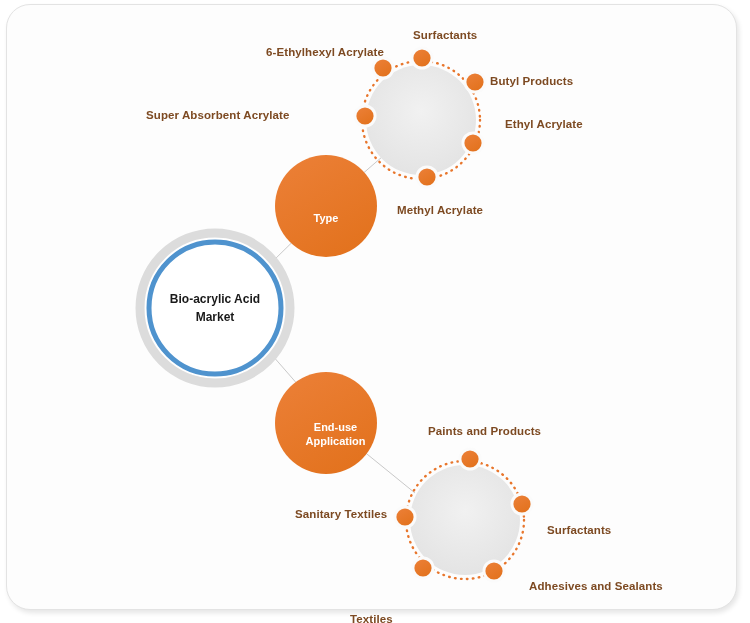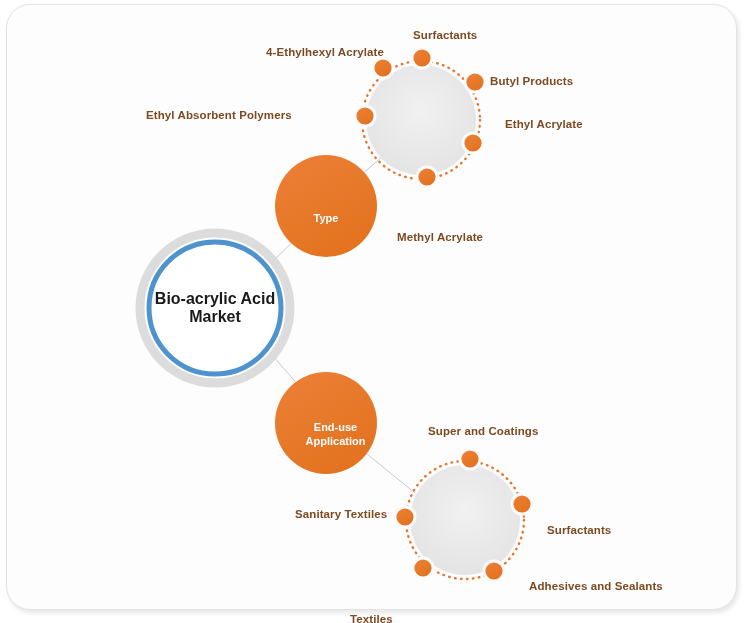--- a/index.html
+++ b/index.html
@@ -51,21 +51,21 @@
     font-weight: bold;
     text-align: center;
     white-space: pre-line;
     line-height: 14px;
     margin-top: 12px;
   }
   .center-label {
     position: absolute;
     font-family: "Liberation Sans", sans-serif;
     color: #1a1a1a;
-    font-size: 16px;
+    font-size: 12px;
     font-weight: bold;
     text-align: center;
     white-space: pre-line;
     line-height: 18px;
     width: 160px;
   }
 </style>
 </head>
 <body>
 
@@ -148,22 +148,22 @@
 Market</div>
 
   <div class="hub-label" style="left:276px; top:199px; width:100px;">Type</div>
 
   <div class="hub-label" style="left:276px; top:408px; width:119px;">End-use
 Application</div>
 
   <div class="node-label" style="left:413px; top:29px;">Surfactants</div>
   <div class="node-label" style="left:490px; top:75px;">Butyl Products</div>
   <div class="node-label" style="left:505px; top:118px;">Ethyl Acrylate</div>
-  <div class="node-label" style="left:397px; top:231px;">Methyl Acrylate</div>
-  <div class="node-label" style="left:146px; top:109px;">Ethyl Absorbent Polymers</div>
-  <div class="node-label" style="left:266px; top:46px;">4-Ethylhexyl Acrylate</div>
+  <div class="node-label" style="left:397px; top:204px;">Methyl Acrylate</div>
+  <div class="node-label" style="left:146px; top:109px;">Super Absorbent Acrylate</div>
+  <div class="node-label" style="left:266px; top:46px;">6-Ethylhexyl Acrylate</div>
 
-  <div class="node-label" style="left:428px; top:425px;">Super and Coatings</div>
+  <div class="node-label" style="left:428px; top:425px;">Paints and Products</div>
   <div class="node-label" style="left:547px; top:524px;">Surfactants</div>
   <div class="node-label" style="left:529px; top:580px;">Adhesives and Sealants</div>
   <div class="node-label" style="left:350px; top:613px;text-align:center;">Textiles</div>
   <div class="node-label" style="left:295px; top:508px;">Sanitary Textiles</div>
 </div>
 
 </body></html>

